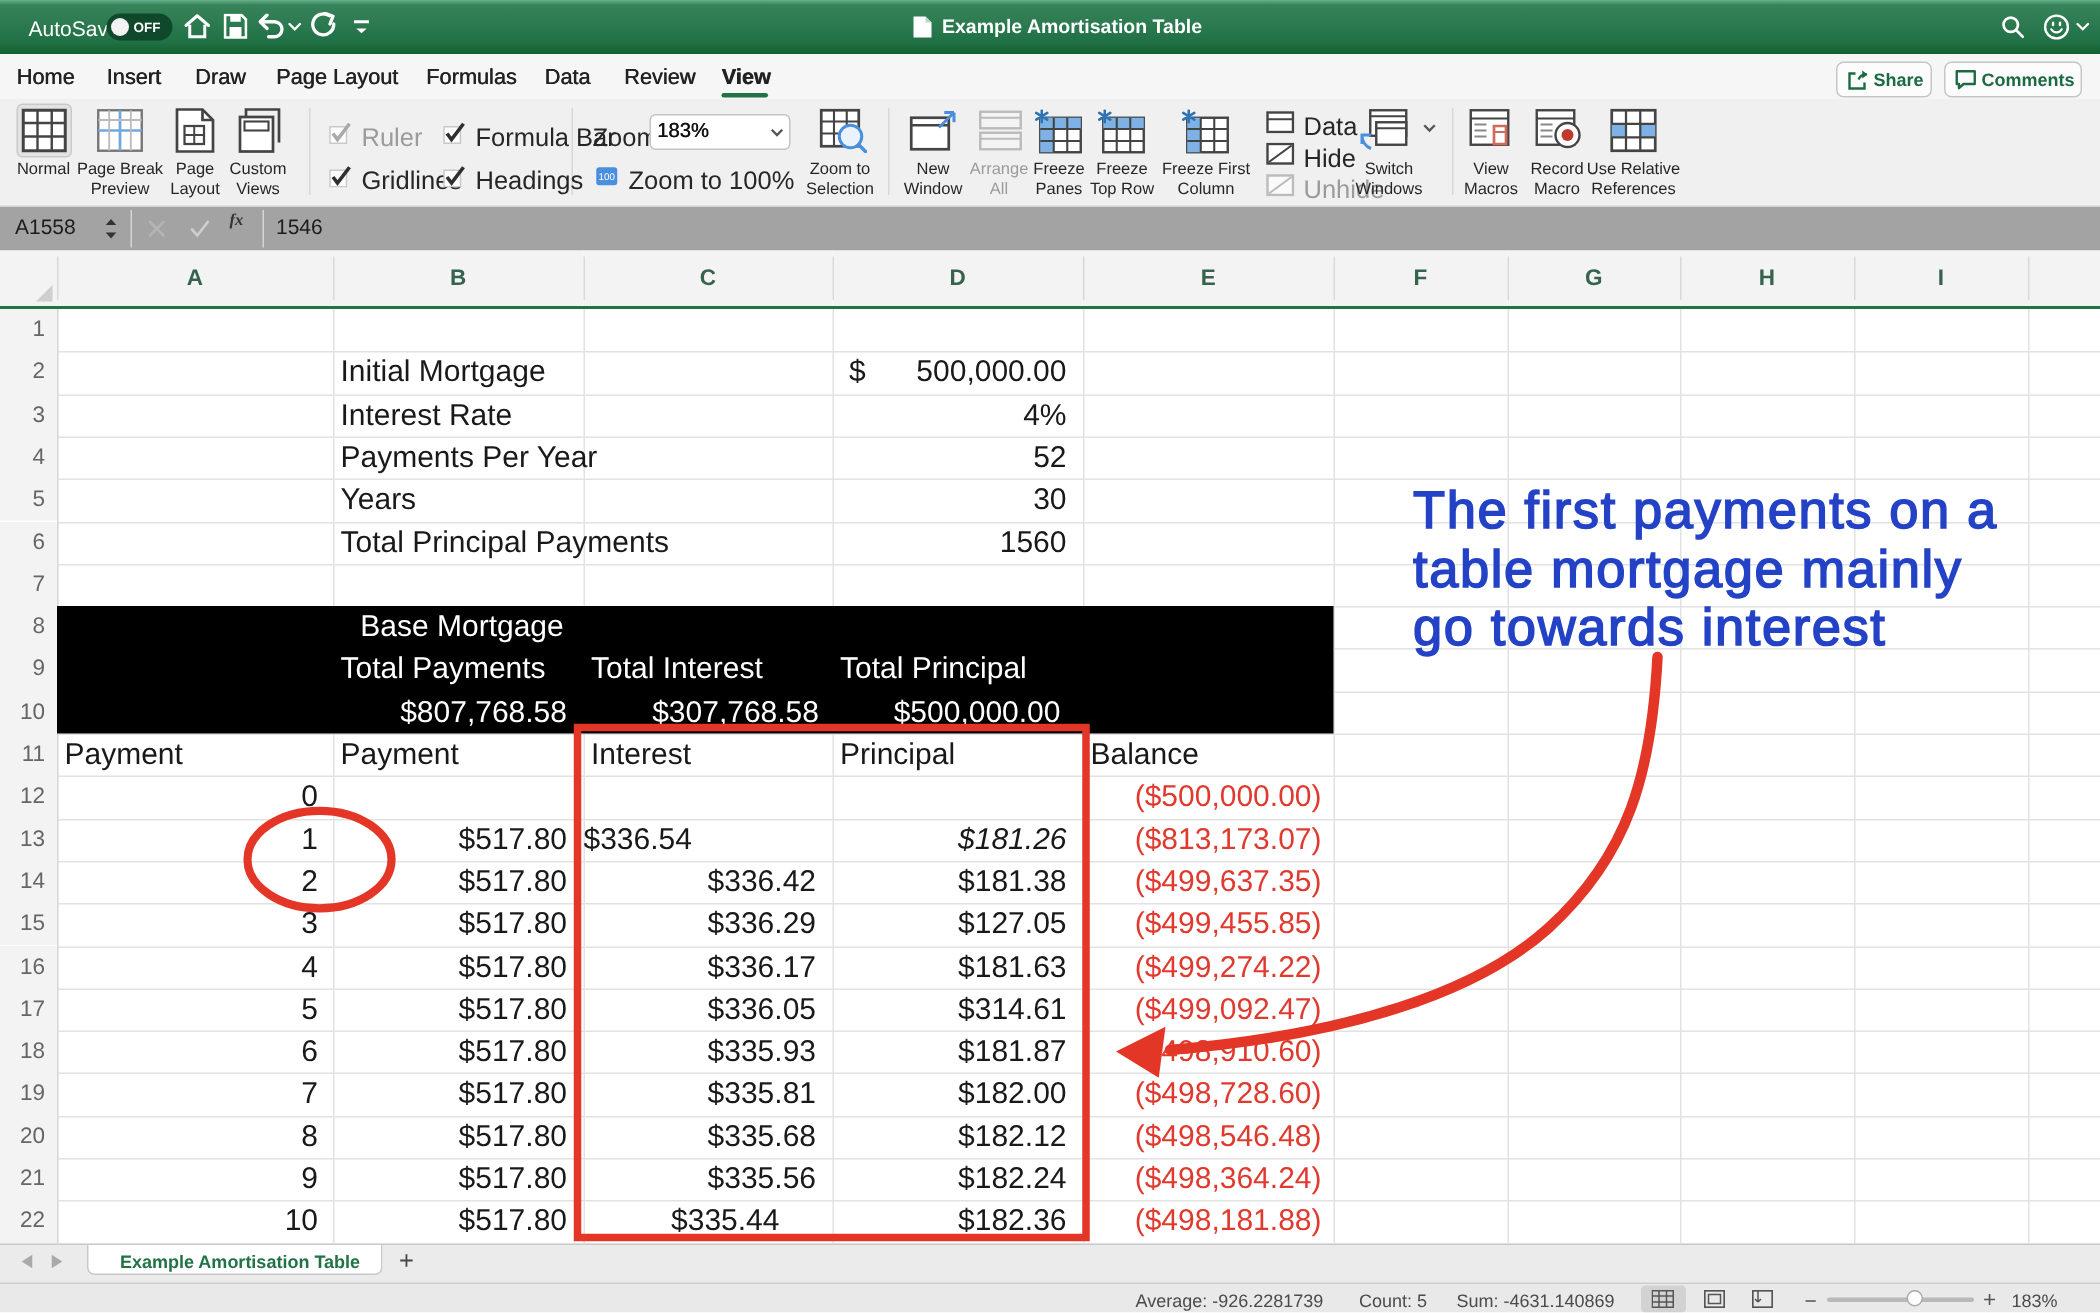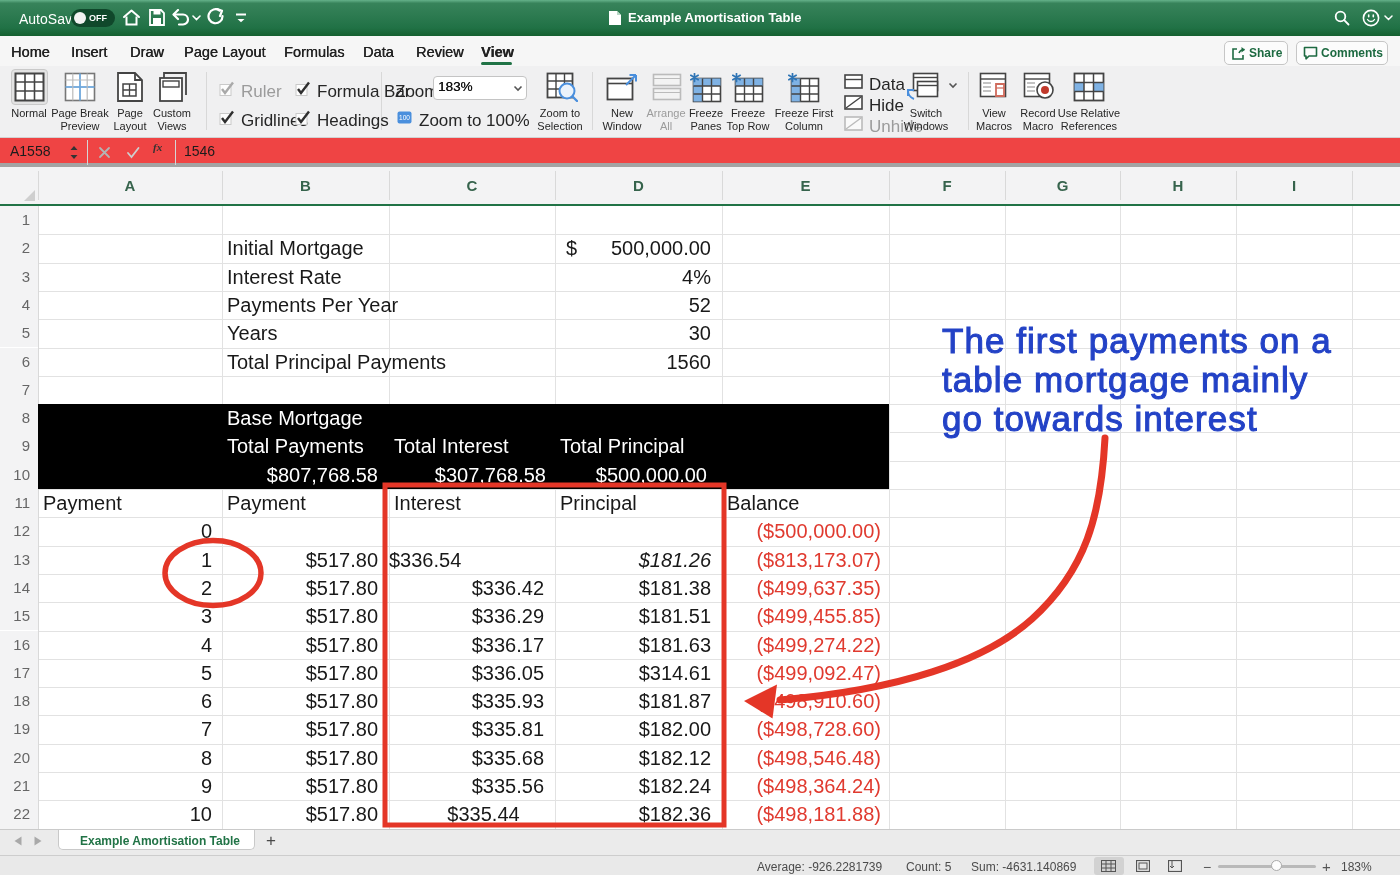--- a/index.html
+++ b/index.html
@@ -11,21 +11,21 @@
 
 #menubar { position:absolute; left:0; top:36px; width:1400px; height:30px; background:#f6f6f6; }
 .mtab { position:absolute; top:0; height:30px; line-height:32px; font-size:14.5px; color:#222; white-space:nowrap; text-shadow:0.35px 0 0 #222; }
 
 #ribbon { position:absolute; left:0; top:66px; width:1400px; height:72px; background:#f0f0f1; border-bottom:1px solid #d2d2d2; }
 .rsep { position:absolute; top:6px; height:58px; width:1px; background:#d8d8d8; }
 .rlabel { position:absolute; font-size:11px; color:#262626; text-align:center; line-height:12.5px; }
 .gray { color:#9b9b9b !important; }
 .cb-label { position:absolute; font-size:17px; color:#262626; }
 
-#fbar { position:absolute; left:0; top:138px; width:1400px; height:29px; background:#ef4444; border-bottom:4px solid #a3a3a3; }
+#fbar { position:absolute; left:0; top:138px; width:1400px; height:29px; background:#a3a3a3; border-bottom:2px solid #a3a3a3; }
 
 #grid { position:absolute; left:0; top:167px; width:1400px; height:662px; background:#fff; overflow:hidden; }
 .colhdr { position:absolute; top:0; height:37px; background:#f3f3f4; color:#36634c; font-size:15px; font-weight:bold; text-align:center; line-height:38px; }
 .rowhdr { position:absolute; left:0; width:38px; background:#f3f3f4; color:#666; font-size:15px; text-align:right; padding-right:8px; }
 .vline { position:absolute; width:1px; background:#e2e2e2; }
 .hline { position:absolute; height:1px; background:#e2e2e2; }
 .cell { position:absolute; font-size:20px; color:#191919; white-space:nowrap; }
 .red { color:#e03a2f; }
 .white { color:#fff; }
 
@@ -373,21 +373,21 @@
 <div class="cell " style="left:555px;top:67.3px;width:156px;height:28.3px;line-height:29.3px;text-align:right;">500,000.00</div>
 <div class="cell " style="left:227px;top:95.6px;width:162px;height:28.3px;line-height:29.3px;">Interest Rate</div>
 <div class="cell " style="left:555px;top:95.6px;width:156px;height:28.3px;line-height:29.3px;text-align:right;">4%</div>
 <div class="cell " style="left:227px;top:123.9px;width:162px;height:28.3px;line-height:29.3px;">Payments Per Year</div>
 <div class="cell " style="left:555px;top:123.9px;width:156px;height:28.3px;line-height:29.3px;text-align:right;">52</div>
 <div class="cell " style="left:227px;top:152.2px;width:162px;height:28.3px;line-height:29.3px;">Years</div>
 <div class="cell " style="left:555px;top:152.2px;width:156px;height:28.3px;line-height:29.3px;text-align:right;">30</div>
 <div class="cell " style="left:227px;top:180.5px;width:162px;height:28.3px;line-height:29.3px;">Total Principal Payments</div>
 <div class="cell " style="left:555px;top:180.5px;width:156px;height:28.3px;line-height:29.3px;text-align:right;">1560</div>
 <div class="abs" style="left:38px;top:237.1px;width:851px;height:84.9px;background:#000;"></div>
-<div class="cell white" style="left:227px;top:237.1px;width:162px;height:28.3px;line-height:29.3px;">Base Mortgage</div>
+<div class="cell white" style="left:227px;top:237.1px;width:162px;height:28.3px;line-height:29.3px;text-align:center;">Base Mortgage</div>
 <div class="cell white" style="left:227px;top:265.4px;width:162px;height:28.3px;line-height:29.3px;">Total Payments</div>
 <div class="cell white" style="left:394px;top:265.4px;width:161px;height:28.3px;line-height:29.3px;">Total Interest</div>
 <div class="cell white" style="left:560px;top:265.4px;width:162px;height:28.3px;line-height:29.3px;">Total Principal</div>
 <div class="cell white" style="left:222px;top:293.7px;width:156px;height:28.3px;line-height:29.3px;text-align:right;">$807,768.58</div>
 <div class="cell white" style="left:389px;top:293.7px;width:157px;height:28.3px;line-height:29.3px;text-align:right;">$307,768.58</div>
 <div class="cell white" style="left:555px;top:293.7px;width:152px;height:28.3px;line-height:29.3px;text-align:right;">$500,000.00</div>
 <div class="cell " style="left:43px;top:322.0px;width:179px;height:28.3px;line-height:29.3px;">Payment</div>
 <div class="cell " style="left:227px;top:322.0px;width:162px;height:28.3px;line-height:29.3px;">Payment</div>
 <div class="cell " style="left:394px;top:322.0px;width:161px;height:28.3px;line-height:29.3px;">Interest</div>
 <div class="cell " style="left:560px;top:322.0px;width:162px;height:28.3px;line-height:29.3px;">Principal</div>
@@ -400,21 +400,21 @@
 <div class="cell " style="left:555px;top:378.6px;width:156px;height:28.3px;line-height:29.3px;text-align:right;font-style:italic;">$181.26</div>
 <div class="cell red" style="left:722px;top:378.6px;width:159px;height:28.3px;line-height:29.3px;text-align:right;">($813,173.07)</div>
 <div class="cell " style="left:38px;top:406.9px;width:174px;height:28.3px;line-height:29.3px;text-align:right;">2</div>
 <div class="cell " style="left:222px;top:406.9px;width:156px;height:28.3px;line-height:29.3px;text-align:right;">$517.80</div>
 <div class="cell " style="left:389px;top:406.9px;width:155px;height:28.3px;line-height:29.3px;text-align:right;">$336.42</div>
 <div class="cell " style="left:555px;top:406.9px;width:156px;height:28.3px;line-height:29.3px;text-align:right;">$181.38</div>
 <div class="cell red" style="left:722px;top:406.9px;width:159px;height:28.3px;line-height:29.3px;text-align:right;">($499,637.35)</div>
 <div class="cell " style="left:38px;top:435.2px;width:174px;height:28.3px;line-height:29.3px;text-align:right;">3</div>
 <div class="cell " style="left:222px;top:435.2px;width:156px;height:28.3px;line-height:29.3px;text-align:right;">$517.80</div>
 <div class="cell " style="left:389px;top:435.2px;width:155px;height:28.3px;line-height:29.3px;text-align:right;">$336.29</div>
-<div class="cell " style="left:555px;top:435.2px;width:156px;height:28.3px;line-height:29.3px;text-align:right;">$181.51</div>
+<div class="cell " style="left:555px;top:435.2px;width:156px;height:28.3px;line-height:29.3px;text-align:right;">$127.05</div>
 <div class="cell red" style="left:722px;top:435.2px;width:159px;height:28.3px;line-height:29.3px;text-align:right;">($499,455.85)</div>
 <div class="cell " style="left:38px;top:463.5px;width:174px;height:28.3px;line-height:29.3px;text-align:right;">4</div>
 <div class="cell " style="left:222px;top:463.5px;width:156px;height:28.3px;line-height:29.3px;text-align:right;">$517.80</div>
 <div class="cell " style="left:389px;top:463.5px;width:155px;height:28.3px;line-height:29.3px;text-align:right;">$336.17</div>
 <div class="cell " style="left:555px;top:463.5px;width:156px;height:28.3px;line-height:29.3px;text-align:right;">$181.63</div>
 <div class="cell red" style="left:722px;top:463.5px;width:159px;height:28.3px;line-height:29.3px;text-align:right;">($499,274.22)</div>
 <div class="cell " style="left:38px;top:491.8px;width:174px;height:28.3px;line-height:29.3px;text-align:right;">5</div>
 <div class="cell " style="left:222px;top:491.8px;width:156px;height:28.3px;line-height:29.3px;text-align:right;">$517.80</div>
 <div class="cell " style="left:389px;top:491.8px;width:155px;height:28.3px;line-height:29.3px;text-align:right;">$336.05</div>
 <div class="cell " style="left:555px;top:491.8px;width:156px;height:28.3px;line-height:29.3px;text-align:right;">$314.61</div>

